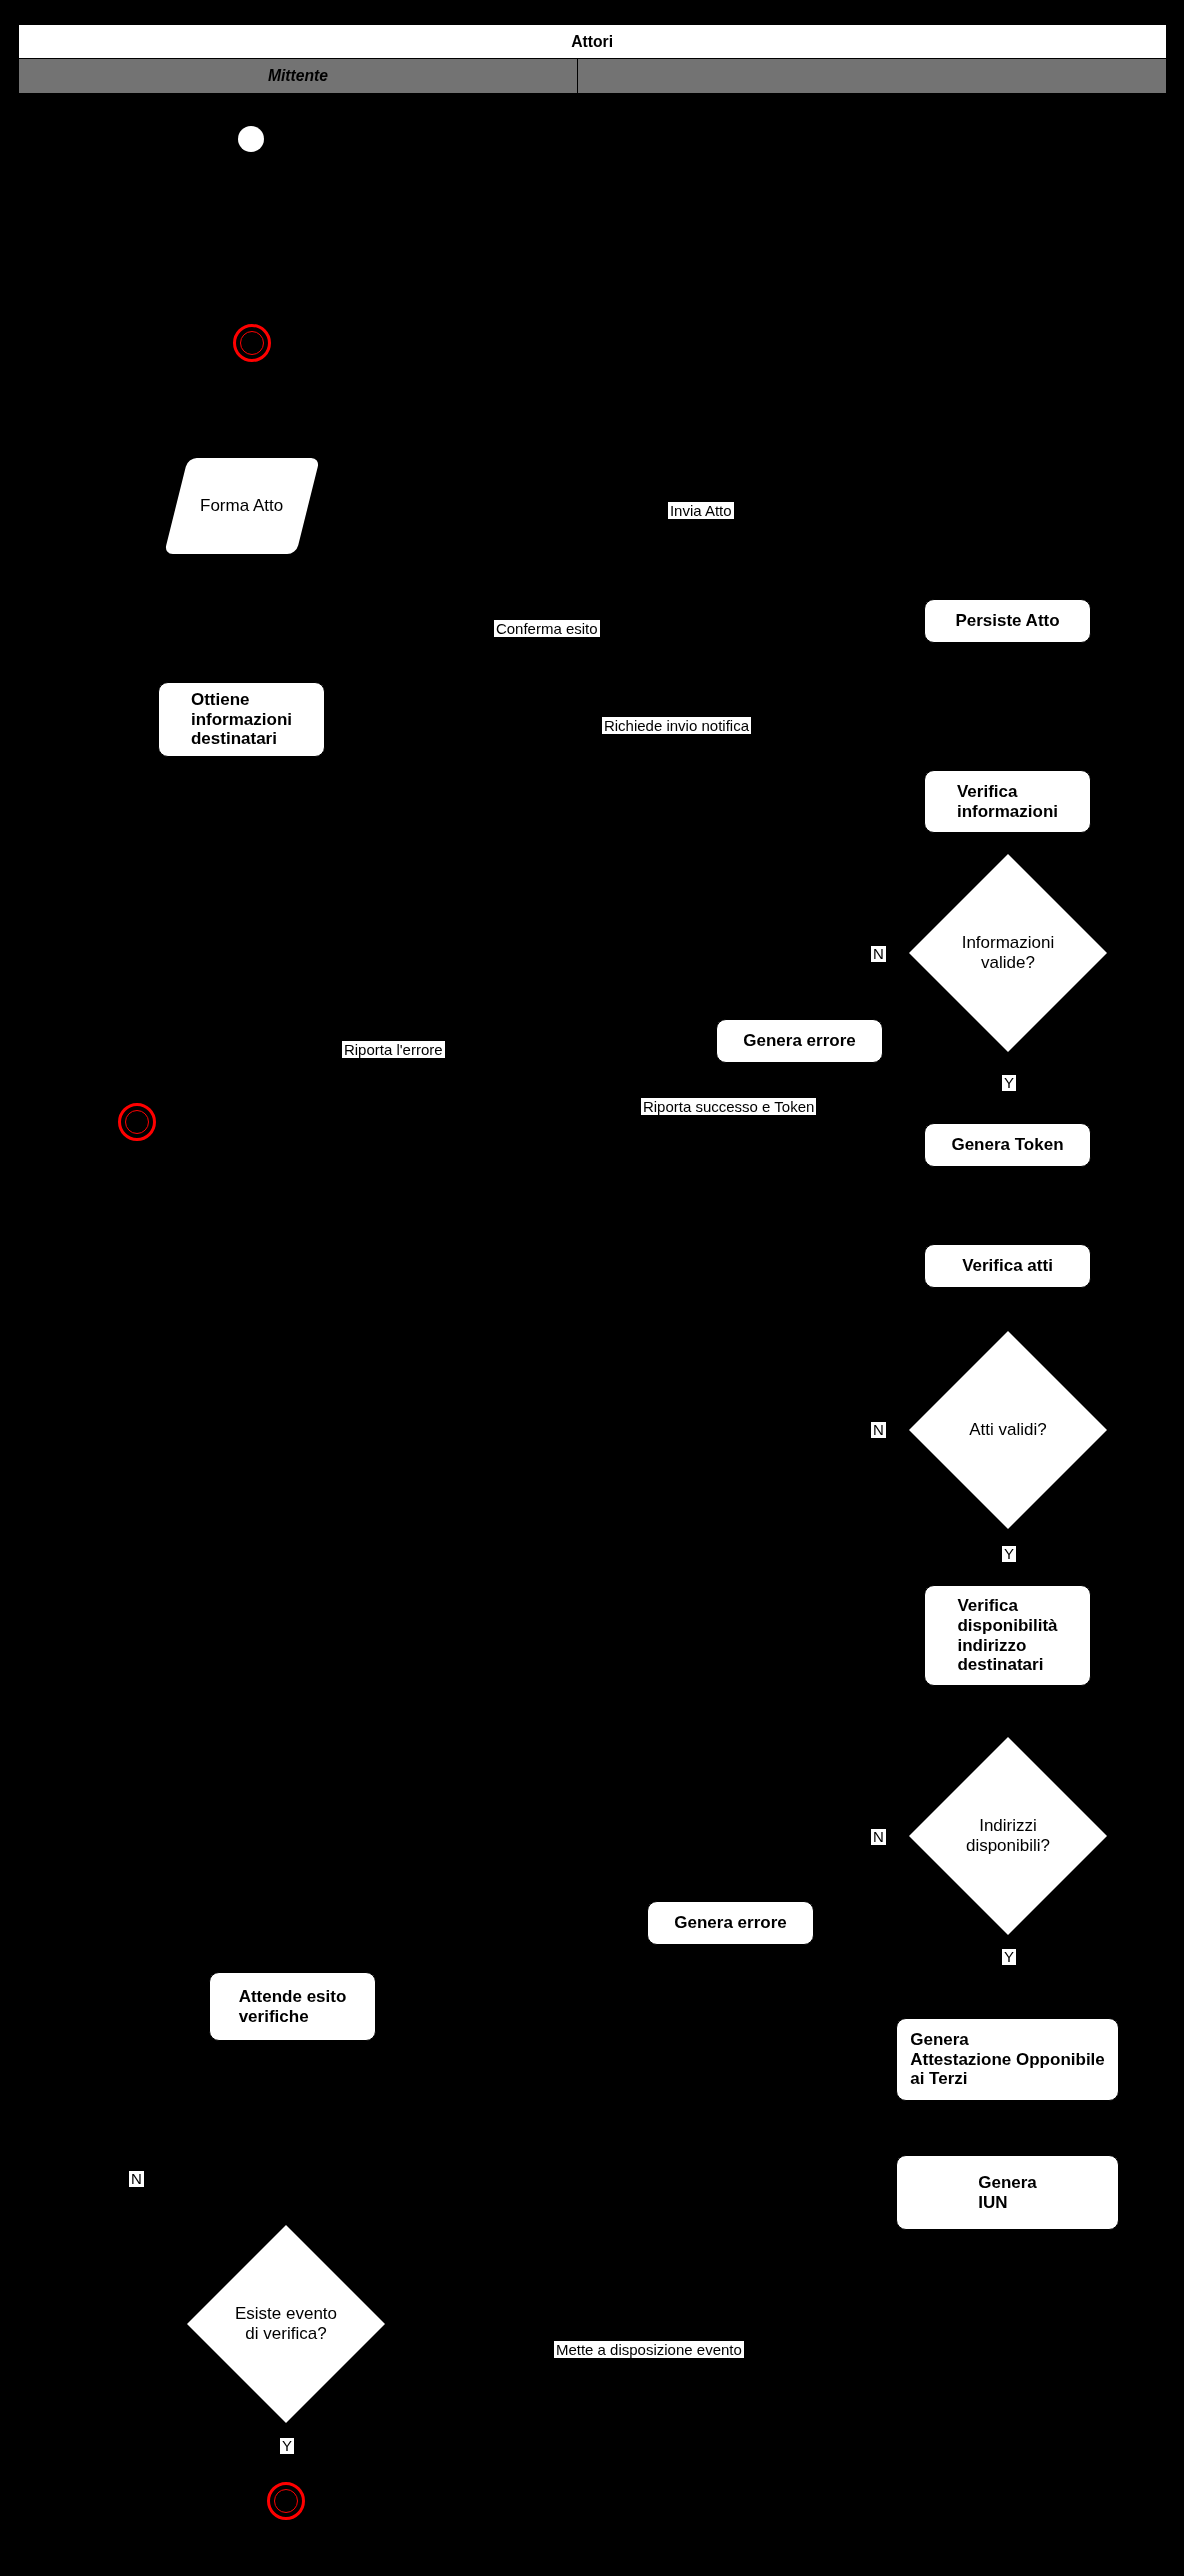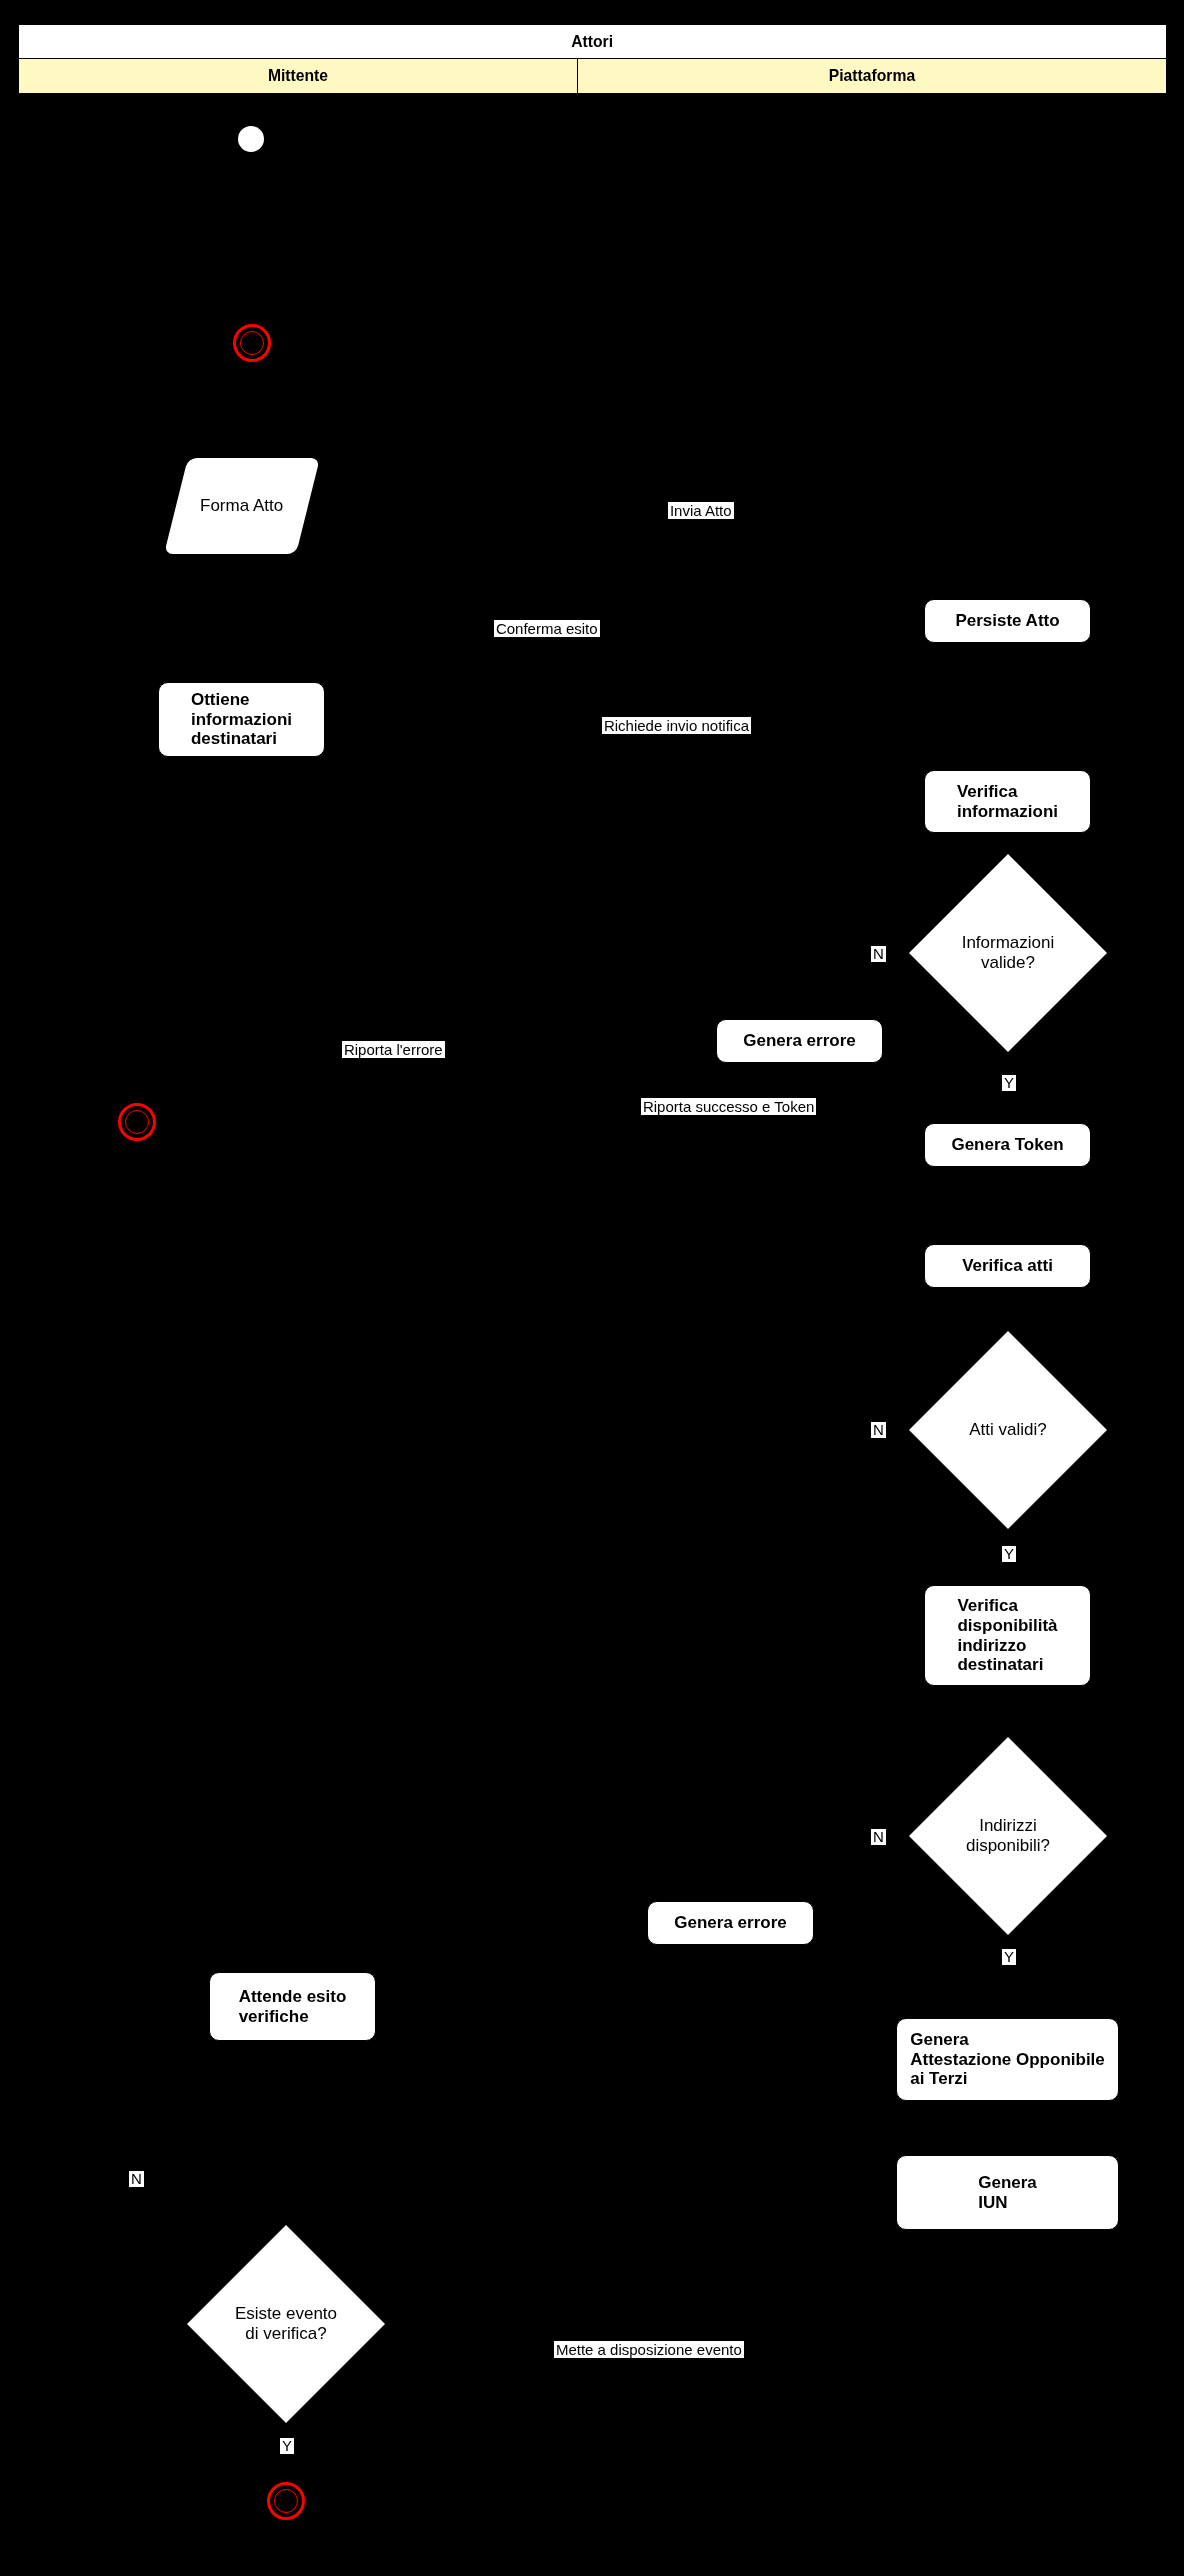--- a/index.html
+++ b/index.html
@@ -46,22 +46,23 @@
   }
   .lane-title-row .cell-text {
     font-size: 15.7px;
     font-weight: bold;
     color: #000000;
     letter-spacing: 0px;
   }
   .lane-actor-row {
     height: 34px;
     display: flex;
-    background: #fef9c3;
-    box-sizing: border-box;
+    background: #737373;
+    box-sizing: border-box;
+    font-style: italic;
   }
   .lane-actor-cell {
     display: flex;
     align-items: center;
     justify-content: center;
     box-sizing: border-box;
   }
   .lane-actor-cell.left {
     width: 48.8%;
     border-right: 1.3px solid #000000;
@@ -195,23 +196,20 @@
 <div id="canvas">
 
   <div class="lane-header">
     <div class="lane-title-row">
       <span class="cell-text">Attori</span>
     </div>
     <div class="lane-actor-row">
       <div class="lane-actor-cell left">
         <span class="cell-text">Mittente</span>
       </div>
-      <div class="lane-actor-cell right">
-        <span class="cell-text">Piattaforma</span>
-      </div>
     </div>
   </div>
 
   <div class="node start-node" style="left:238px; top:121px; width:26px; height:26px;"></div>
 
   <div class="node end-node" style="left:233px; top:319px; width:38px; height:38px;">
     <div class="end-node-inner"></div>
   </div>
 
   <div class="node parallelogram" style="left:176px; top:453px; width:132px; height:96px;">

